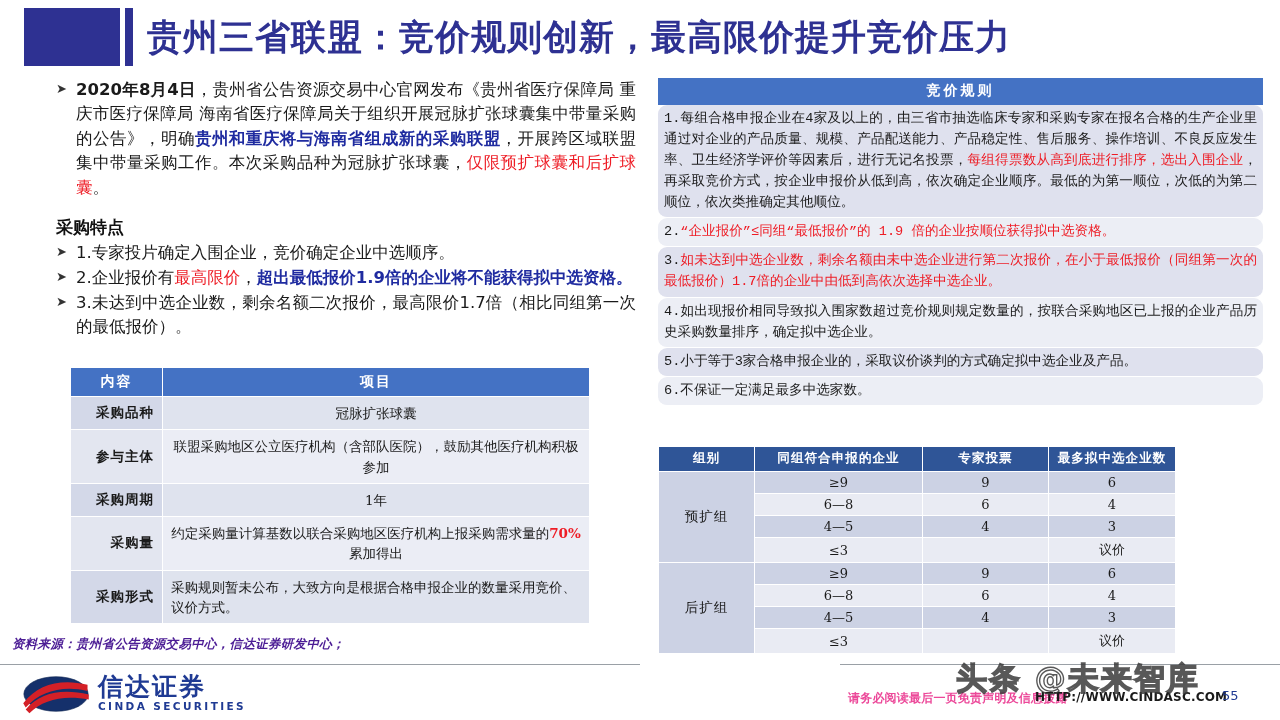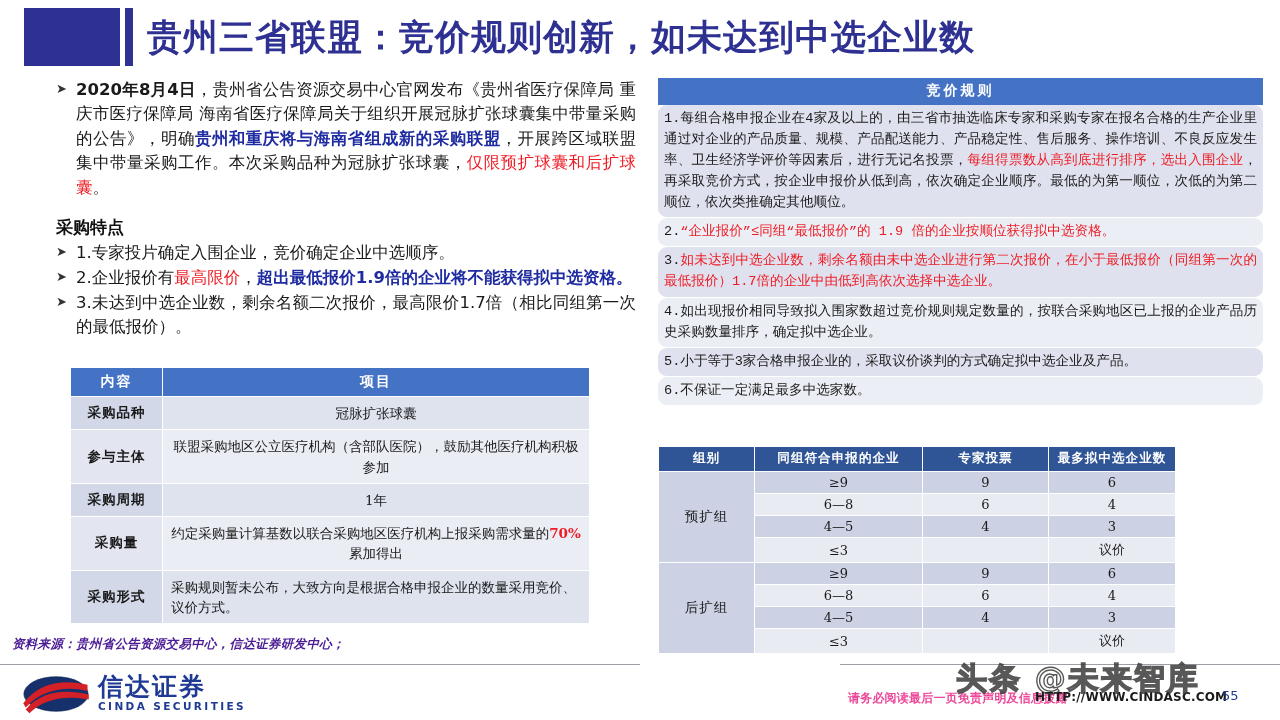--- a/index.html
+++ b/index.html
@@ -108,21 +108,21 @@
     letter-spacing: 2px;
   }
   .left-table td {
     border: 1px solid #ffffff;
     padding: 6px 8px;
     color: #1a1a1a;
     vertical-align: middle;
   }
   .left-table td.key {
     width: 92px;
-    text-align: center;
+    text-align: right;
     font-weight: 700;
     letter-spacing: 1px;
   }
   .left-table td.val { text-align: center; line-height: 1.5; }
   .left-table td.val-left { text-align: left; line-height: 1.5; }
   .row-a td { background: #dfe3ee; }
   .row-b td { background: #ebedf5; }
   .row-a td.key { background: #d3d8e8; }
   .row-b td.key { background: #e3e6f0; }
 
@@ -261,21 +261,21 @@
 </style>
 </head>
 <body>
 
 <div id="slide">
 
   <div class="title-row">
     <div class="title-block"></div>
     <div class="title-gap"></div>
     <div class="title-bar"></div>
-    <div class="title-text">贵州三省联盟：竞价规则创新，如未达到中选企业数</div>
+    <div class="title-text">贵州三省联盟：竞价规则创新，最高限价提升竞价压力</div>
   </div>
 
   <div class="left-col">
 
     <div class="bullet-para">
       <span class="arrow">➤</span>
       <span class="bullet-body"><span class="b">2020年8月4日</span><span>，贵州省公告资源交易中心官网发布《贵州省医疗保障局 重庆市医疗保障局 海南省医疗保障局关于组织开展冠脉扩张球囊集中带量采购的公告》，明确</span><span class="blue">贵州和重庆将与海南省组成新的采购联盟</span><span>，开展跨区域联盟集中带量采购工作。本次采购品种为冠脉扩张球囊，</span><span class="red">仅限预扩球囊和后扩球囊</span><span>。</span></span>
     </div>
 
     <div class="section-head">采购特点</div>

